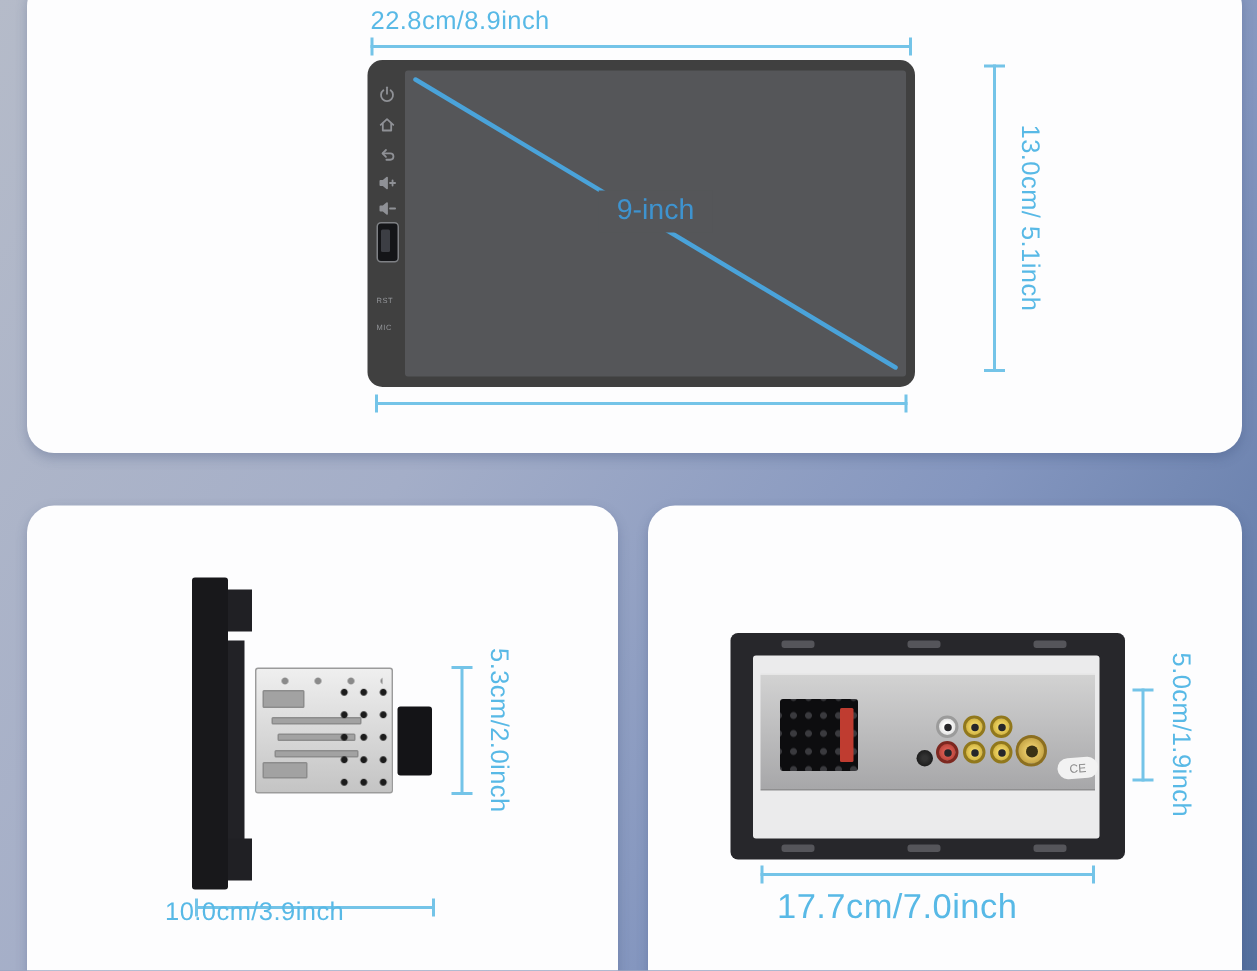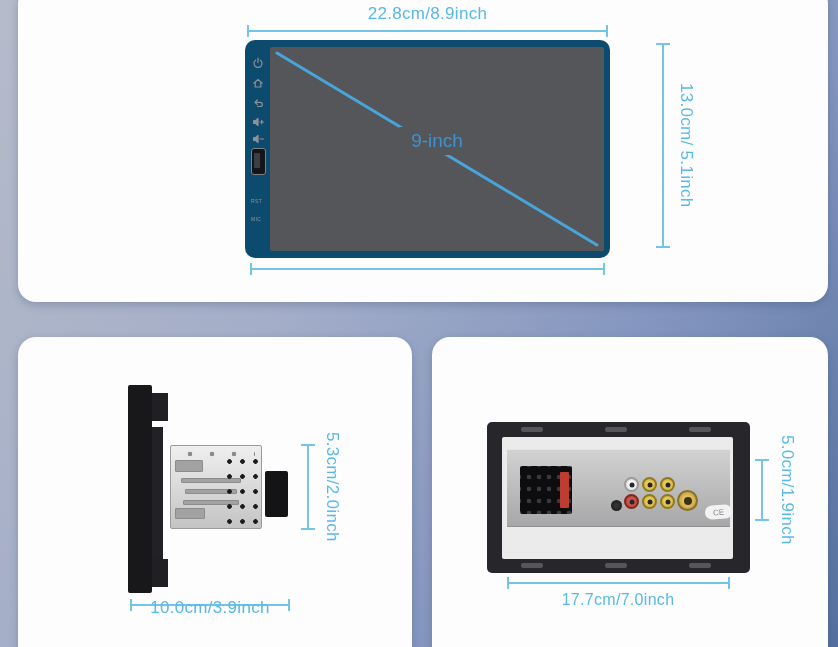--- a/index.html
+++ b/index.html
@@ -12,25 +12,25 @@
   .panel-br{left:432px;top:337px;width:396px;height:330px;}
 
   
   .dim-h{position:absolute;height:2px;background:#74c4e8;}
   .dim-h::before,.dim-h::after{content:"";position:absolute;width:2px;height:12px;top:-5px;background:#74c4e8;}
   .dim-h::before{left:0;} .dim-h::after{right:0;}
   .dim-v{position:absolute;width:2px;background:#74c4e8;}
   .dim-v::before,.dim-v::after{content:"";position:absolute;height:2px;width:14px;left:-6px;background:#74c4e8;}
   .dim-v::before{top:0;} .dim-v::after{bottom:0;}
   .dim-label{position:absolute;color:#58b9e6;font-size:17px;letter-spacing:.3px;}
-  .dim-label.h{text-align:center;}
+  .dim-label.h{}
   .dim-label.v{writing-mode:vertical-rl;display:flex;align-items:center;justify-content:center;}
 
   
-  .unit{position:absolute;left:227px;top:54px;width:365px;height:218px;background:#0c4a6e;border-radius:10px;}
+  .unit{position:absolute;left:227px;top:54px;width:365px;height:218px;background:#404040;border-radius:10px;}
   .screen{position:absolute;left:25px;top:7px;width:334px;height:204px;background:#555659;border-radius:2px;overflow:hidden;}
   .screen svg{position:absolute;left:0;top:0;}
   .screen-label{position:absolute;left:50%;top:46%;transform:translate(-50%,-50%);
                 background:#555659;color:#3e93cf;font-size:19px;padding:3px 12px;}
   .side-btn{position:absolute;left:7px;width:12px;height:12px;}
   .usb{position:absolute;left:6px;top:108px;width:13px;height:25px;border:1px solid #7e8084;border-radius:3px;background:#141518;}
   .usb::after{content:"";position:absolute;left:2px;top:4px;width:6px;height:15px;background:#3c3e44;border-radius:1px;}
   .tiny-label{position:absolute;left:6px;color:#94969a;font-size:5px;letter-spacing:.4px;}
 
   
@@ -180,16 +180,16 @@
         <div class="rca yellow" style="left:153px;top:44px;"></div>
         <div class="rca gold" style="left:170px;top:40px;"></div>
         <div class="ce">CE</div>
       </div>
     </div>
 
     <div class="dim-v" style="left:329px;top:122px;height:62px;"></div>
     <div class="dim-label v" style="left:343px;top:88px;height:130px;width:24px;">5.0cm/1.9inch</div>
 
     <div class="dim-h" style="left:75px;top:245px;width:223px;"></div>
-    <div class="dim-label h" style="left:86px;top:254px;width:200px;font-size:16px;">17.7cm/7.0inch</div>
+    <div class="dim-label h" style="left:86px;top:254px;width:200px;font-size:23px;">17.7cm/7.0inch</div>
   </div>
 
 </div>
 
 </body></html>

